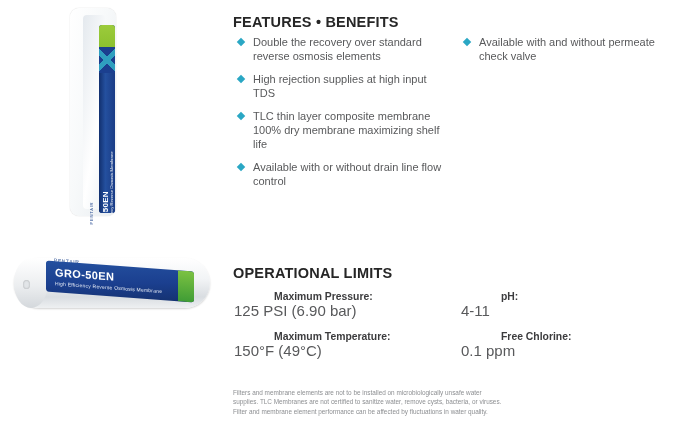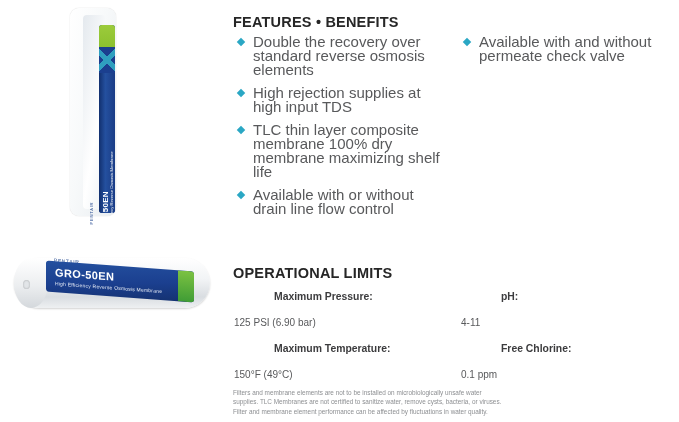--- a/index.html
+++ b/index.html
@@ -229,21 +229,21 @@
     margin: 0;
     padding: 0;
   }
   .bullets.left  { left: 2px;   width: 212px; }
   .bullets.right { left: 228px; width: 218px; }
 
   .bullet {
     position: relative;
     padding-left: 18px;
     margin-bottom: 9px;
-    font-size: 15px;
+    font-size: 11px;
     line-height: 14px;
     color: #58595b;
   }
   .bullet .dia {
     position: absolute;
     left: 3px;
     top: 3.5px;
     width: 6px;
     height: 6px;
     background: #2aa7c4;
@@ -263,24 +263,23 @@
   .limit-col.c2 { left: 228px; width: 218px; }
   .limit-item { margin-bottom: 12px; }
   .limit-label {
     font-size: 10.4px;
     font-weight: bold;
     color: #3c3c3e;
     line-height: 14px;
     padding-left: 40px;
   }
   .limit-value {
-    font-size: 10px;
+    font-size: 15px;
     color: #58595b;
     line-height: 14px;
-    margin-top: 12px;
   }
 
   .disclaimer {
     position: absolute;
     left: 0;
     top: 381px;
     width: 360px;
     font-size: 6.4px;
     line-height: 9.4px;
     color: #8d8f92;

